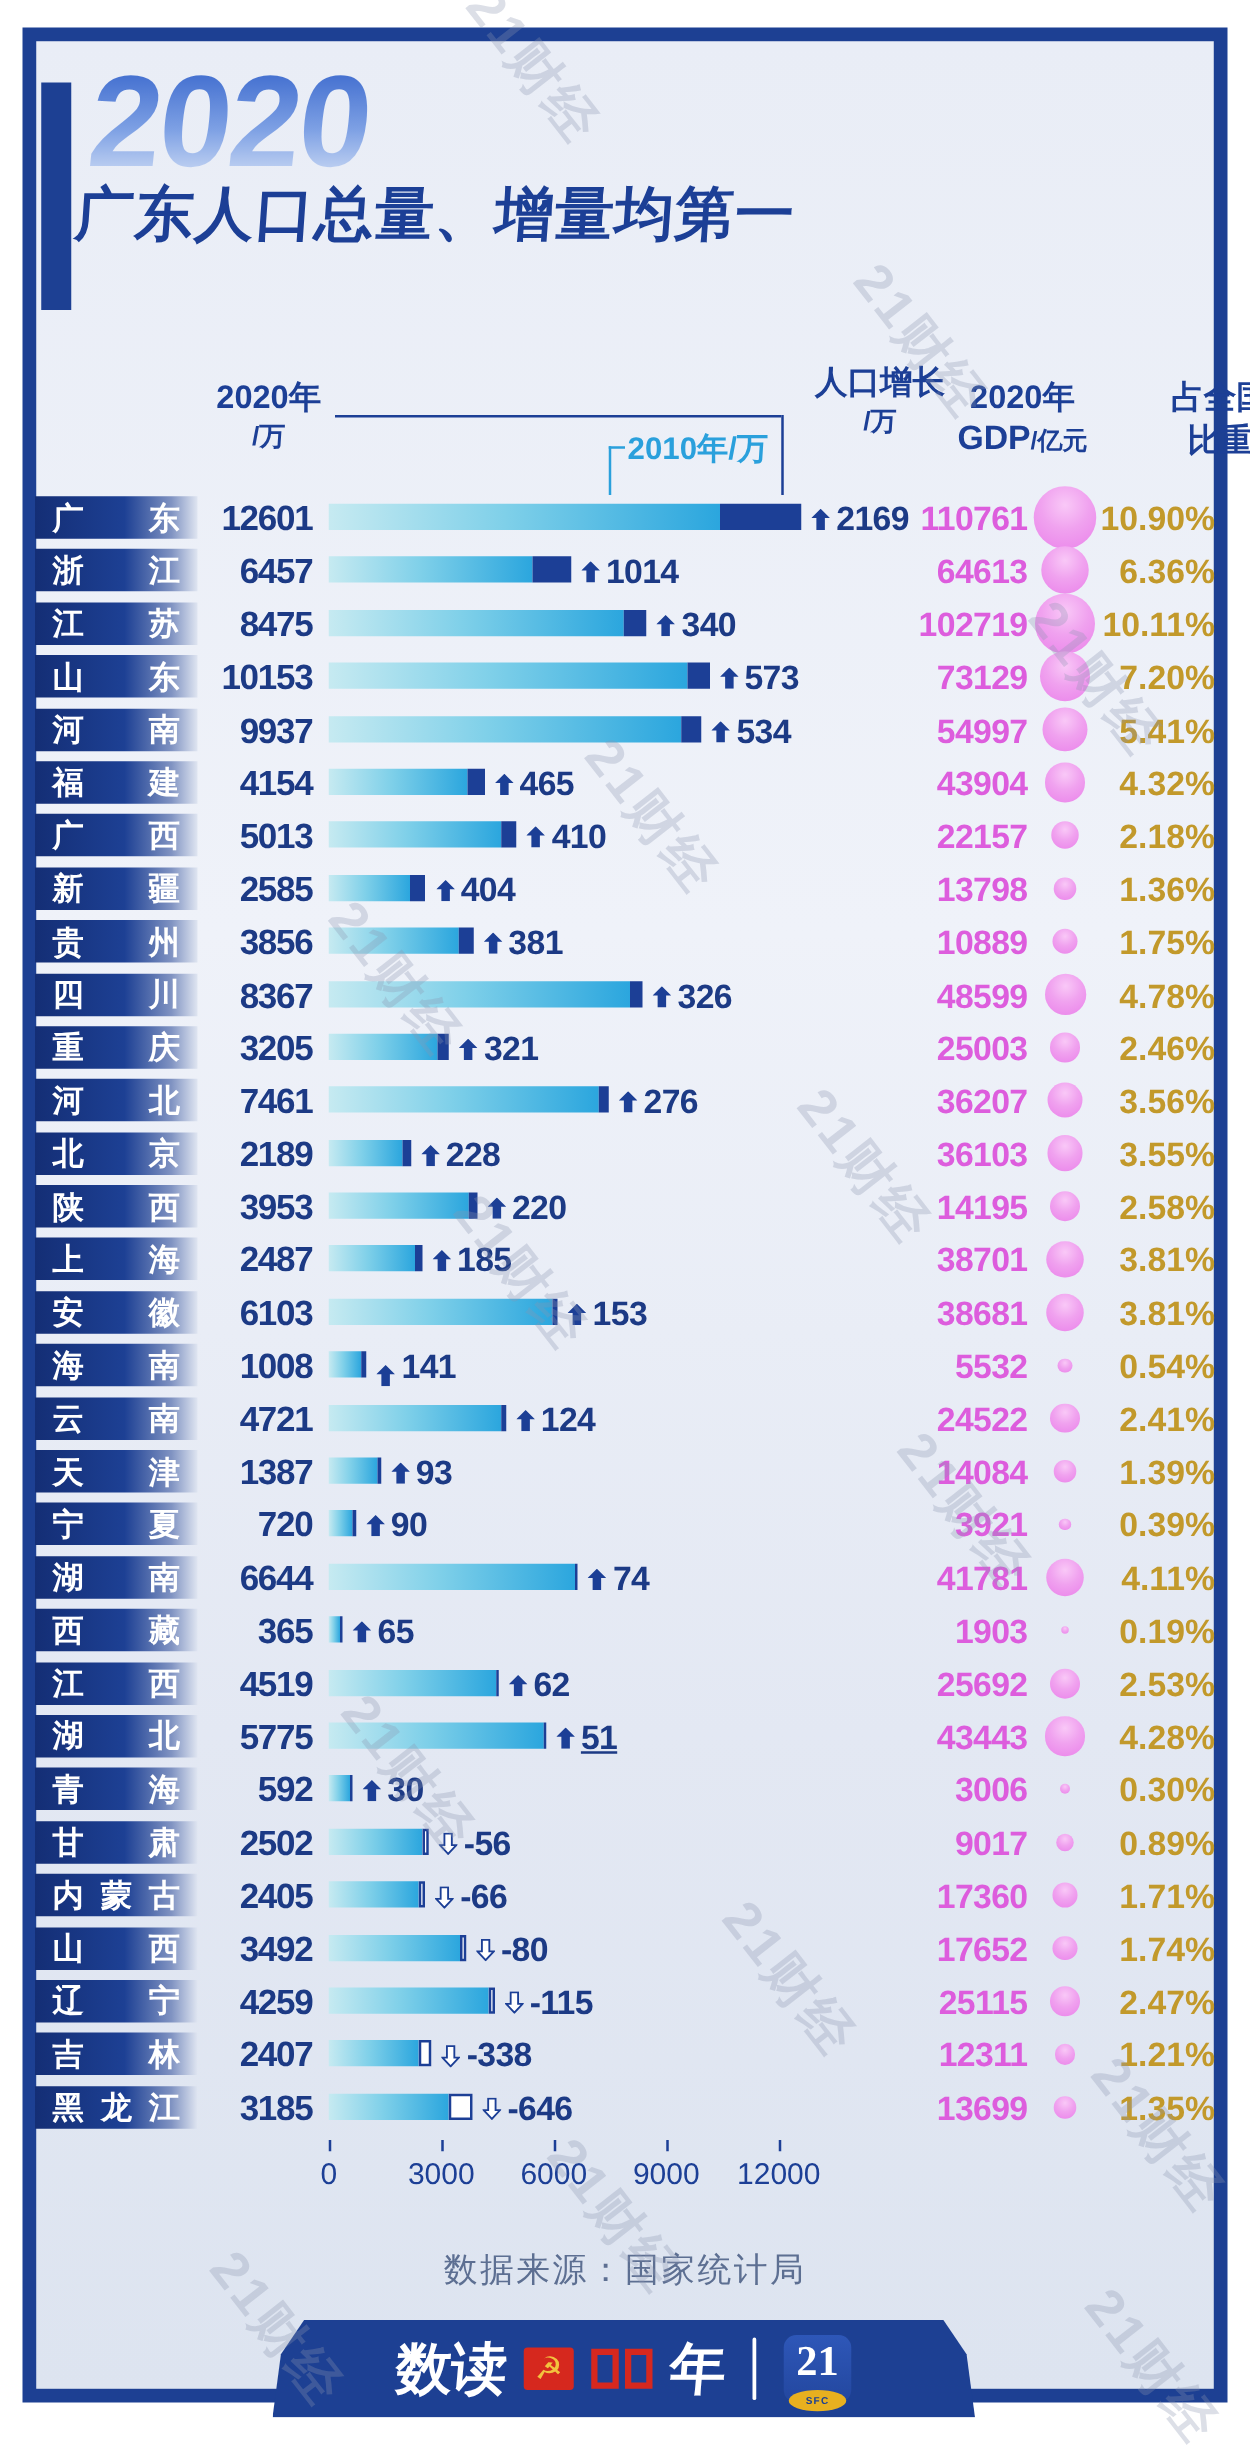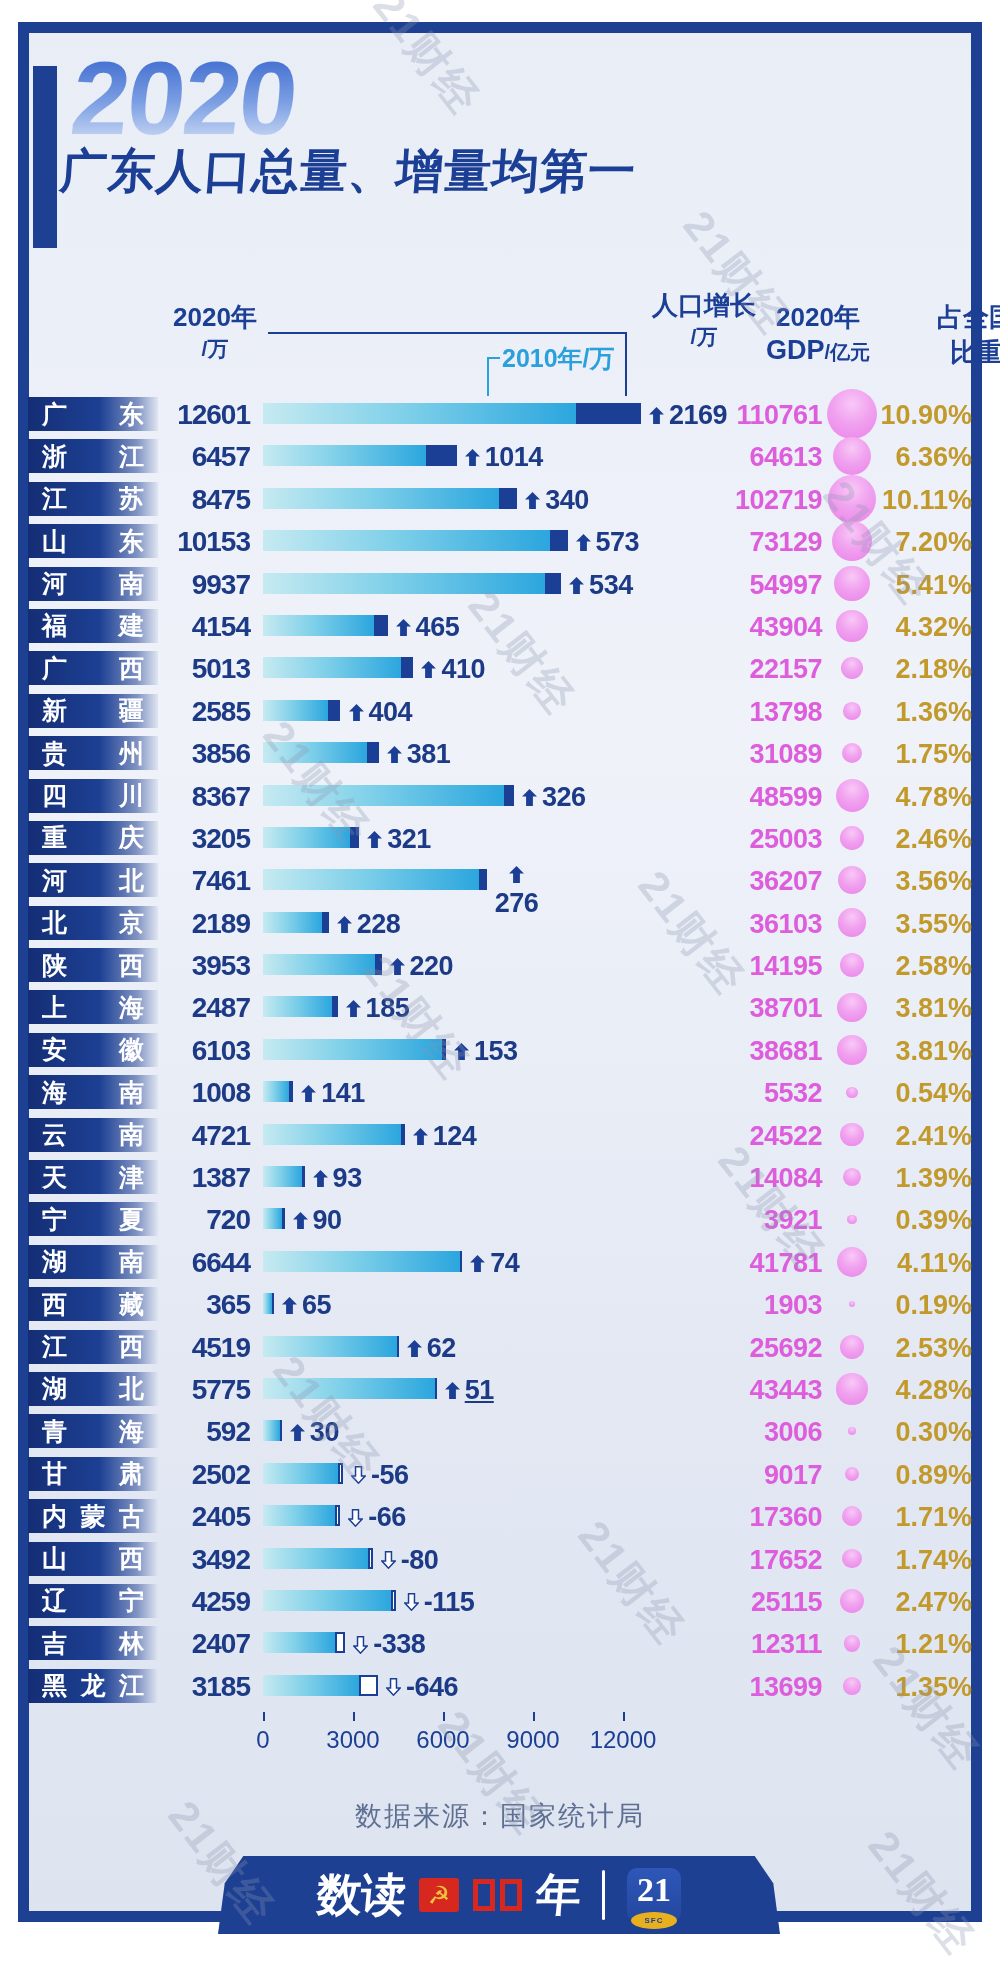--- a/index.html
+++ b/index.html
@@ -292,21 +292,21 @@
       <div class="bar">
         <div class="segc" style="width: 104.3px;"></div>
         <div class="segn" style="width: 11.4px;"></div>
       </div>
       <div class="grow" style="left: 386.68px;">
         <svg width="15" height="17" viewBox="0 0 14 16">
           <path d="M7 0 L14 7 H10.2 V16 H3.8 V7 H0 Z" fill="#1c3f96"></path>
         </svg>
         <span>381</span>
       </div>
-      <div class="gdp">31089</div>
+      <div class="gdp">10889</div>
       <div class="bubble" style="height: 20px; width: 20px; left: 842px; top: 11px;"></div>
       <div class="pct">1.75%</div>
     </div>
     <div class="row">
       <div class="prov">
         <span>四</span>
         <span>川</span>
       </div>
       <div class="val">8367</div>
       <div class="bar">
@@ -346,21 +346,21 @@
     <div class="row">
       <div class="prov">
         <span>河</span>
         <span>北</span>
       </div>
       <div class="val">7461</div>
       <div class="bar">
         <div class="segc" style="width: 215.5px;"></div>
         <div class="segn" style="width: 8.3px;"></div>
       </div>
-      <div class="grow" style="left: 494.83px; flex-direction: column;">
+      <div class="grow" style="left: 494.83px;">
         <svg width="15" height="17" viewBox="0 0 14 16">
           <path d="M7 0 L14 7 H10.2 V16 H3.8 V7 H0 Z" fill="#1c3f96"></path>
         </svg>
         <span>276</span>
       </div>
       <div class="gdp">36207</div>
       <div class="bubble" style="height: 28.5px; width: 28.5px; left: 837.7px; top: 6.7px;"></div>
       <div class="pct">3.56%</div>
     </div>
     <div class="row">
@@ -446,21 +446,21 @@
     <div class="row">
       <div class="prov">
         <span>海</span>
         <span>南</span>
       </div>
       <div class="val">1008</div>
       <div class="bar">
         <div class="segc" style="width: 26px;"></div>
         <div class="segn" style="width: 4.2px;"></div>
       </div>
-      <div class="grow" style="left: 301.24px;">
+      <div class="grow" style="left: 301.24px; align-items: flex-end;">
         <svg width="15" height="17" viewBox="0 0 14 16">
           <path d="M7 0 L14 7 H10.2 V16 H3.8 V7 H0 Z" fill="#1c3f96"></path>
         </svg>
         <span>141</span>
       </div>
       <div class="gdp">5532</div>
       <div class="bubble" style="height: 11.2px; width: 11.2px; left: 846.4px; top: 15.4px;"></div>
       <div class="pct">0.54%</div>
     </div>
     <div class="row">

